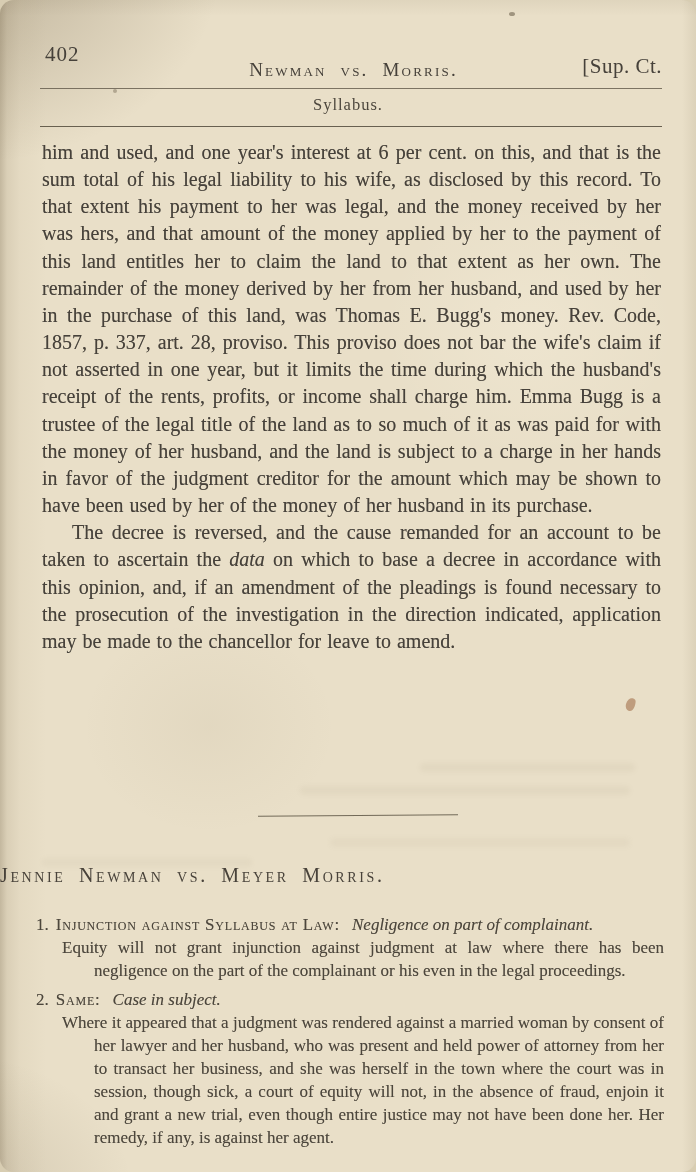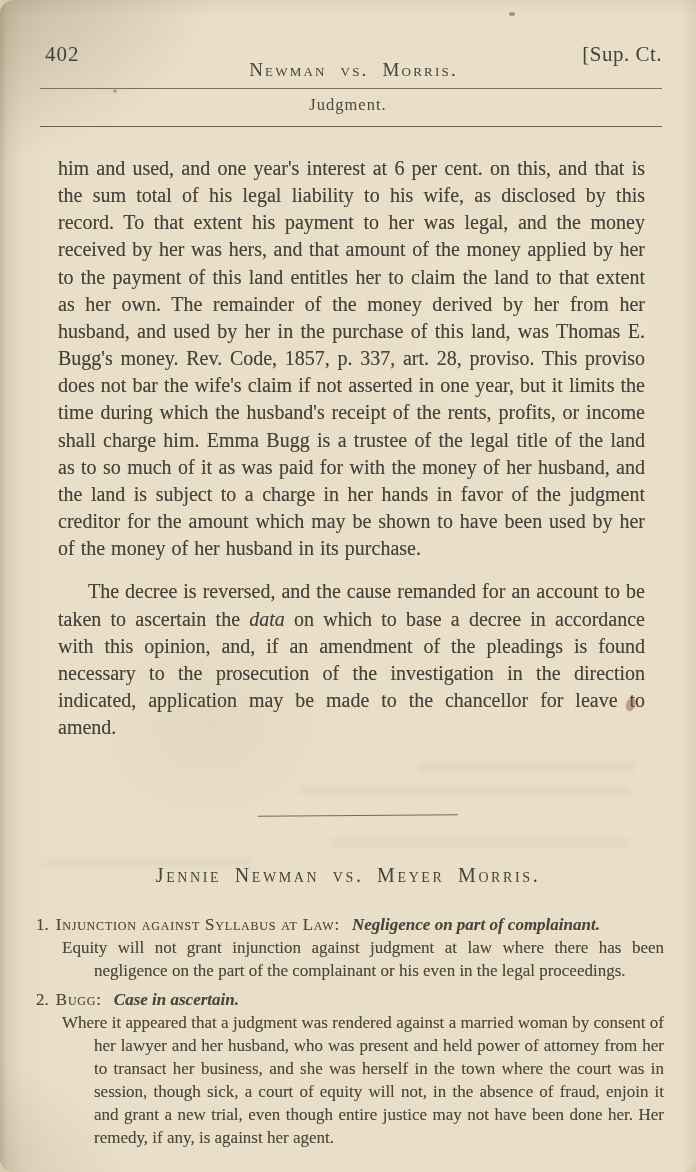--- a/index.html
+++ b/index.html
@@ -26,62 +26,62 @@
 
   
   .header-row { position: absolute; top: 42px; left: 45px; right: 34px; height: 28px; }
   .page-number { position: absolute; left: 0; top: 0; font-size: 21px; letter-spacing: 1px; }
   .running-title {
     position: absolute; left: 50%; top: 1px; transform: translateX(-50%);
     font-variant: small-caps; font-size: 19px; letter-spacing: 2.2px; word-spacing: 7px;
     white-space: nowrap;
     margin-top: 16px;
   }
-  .court-label { position: absolute; right: 0; top: 0; font-size: 21px; letter-spacing: 0.5px; }
+  .court-label { position: absolute; right: 0; top: 12px; font-size: 21px; letter-spacing: 0.5px; }
 
   .rule { position: absolute; left: 40px; width: 622px; height: 0; border-top: 1.6px solid rgba(96,88,72,0.80); }
   .rule-top { top: 88px; }
   .rule-bottom { top: 126px; border-top-color: rgba(90,82,66,0.90); }
   .syllabus-label {
     position: absolute; top: 95px; left: 0; width: 100%; text-align: center;
     font-size: 16.5px; letter-spacing: 1px; color: #4d473d;
   }
 
   
   .body-block {
     position: absolute; top: 139px; left: 42px; width: 619px;
     font-size: 20px; line-height: 27.15px; text-align: justify;
     word-spacing: 1px;
     text-shadow: 0 0 0.6px rgba(69,64,58,0.45);
   }
-  .body-block p { margin: 16px; font-family: Liberation Serif, serif; }
+  .body-block p { margin: 0; font-family: Liberation Serif, serif; }
   .para2 { text-indent: 30px; }
   em { font-style: italic; }
 
   
   .separator {
     position: absolute; top: 815px; left: 258px; width: 200px; height: 0;
     border-top: 1.8px solid rgba(84,76,60,0.80);
     transform: rotate(-0.4deg);
   }
   .case-title {
-    position: absolute; top: 864px; left: 0; width: 100%; text-align: center;
+    position: absolute; top: 864px; left: 0; width: 100%; 
     font-variant: small-caps; font-size: 20px; letter-spacing: 2.6px; word-spacing: 6px;
     color: #48423a; white-space: nowrap;
   }
 
   .headnotes {
     position: absolute; top: 913px; left: 36px; width: 628px;
     font-size: 17px; line-height: 23px; color: #4c463c;
     text-shadow: 0 0 0.5px rgba(76,70,60,0.40);
   }
   .headnote + .headnote { margin-top: 6px; }
   .hn-num { margin-right: 7px; }
   .hn-topic { font-variant: small-caps; letter-spacing: 0.8px; }
-  .hn-sub { font-style: italic; margin-left: 12px; font-weight: bold; }
+  .hn-sub { font-style: italic; margin-left: 12px; }
   .hn-body { margin: 0 0 0 58px; text-indent: -32px; text-align: justify; }
 
   
   .bleed {
     position: absolute; background: #8a7c60; opacity: 0.07;
     filter: blur(2.5px); border-radius: 4px; pointer-events: none;
   }
   .bleed-1 { top: 763px; left: 420px; width: 215px; height: 9px; }
   .bleed-2 { top: 786px; left: 300px; width: 330px; height: 9px; }
   .bleed-3 { top: 838px; left: 330px; width: 300px; height: 9px; opacity: 0.06; }
@@ -101,21 +101,21 @@
 
 <div class="page">
 
   <div class="header-row">
     <span class="page-number">402</span>
     <span class="running-title">Newman vs. Morris.</span>
     <span class="court-label">[Sup. Ct.</span>
   </div>
 
   <div class="rule rule-top"></div>
-  <div class="syllabus-label">Judgment.</div>
+  <div class="syllabus-label">Syllabus.</div>
   <div class="rule rule-bottom"></div>
 
   <div class="body-block">
     <p><span>him and used, and one year's interest at 6 per cent. on this, and that is the sum total of his legal liability to his wife, as disclosed by this record.  To that extent his payment to her was legal, and the money received by her was hers, and that amount of the money applied by her to the payment of this land entitles her to claim the land to that extent as her own.  The remainder of the money derived by her from her husband, and used by her in the purchase of this land, was Thomas E. Bugg's money.  Rev. Code, 1857, p. 337, art. 28, proviso.  This proviso does not bar the wife's claim if not asserted in one year, but it limits the time during which the husband's receipt of the rents, profits, or income shall charge him.  Emma Bugg is a trustee of the legal title of the land as to so much of it as was paid for with the money of her husband, and the land is subject to a charge in her hands in favor of the judgment creditor for the amount which may be shown to have been used by her of the money of her husband in its purchase.</span></p>
     <p class="para2"><span>The decree is reversed, and the cause remanded for an account to be taken to ascertain the </span><em>data</em><span> on which to base a decree in accordance with this opinion, and, if an amendment of the pleadings is found necessary to the prosecution of the investigation in the direction indicated, application may be made to the chancellor for leave to amend.</span></p>
   </div>
 
   <div class="separator"></div>
 
   <div class="case-title">Jennie Newman vs. Meyer Morris.</div>
@@ -124,21 +124,21 @@
 
     <div class="headnote">
       <div class="hn-head">
         <span class="hn-num">1.</span><span class="hn-topic">Injunction against Syllabus at Law:</span><span class="hn-sub">Negligence on part of complainant.</span>
       </div>
       <p class="hn-body">Equity will not grant injunction against judgment at law where there has been negligence on the part of the complainant or his even in the legal proceedings.</p>
     </div>
 
     <div class="headnote">
       <div class="hn-head">
-        <span class="hn-num">2.</span><span class="hn-topic">Bugg:</span><span class="hn-sub">Case in ascertain.</span>
+        <span class="hn-num">2.</span><span class="hn-topic">Same:</span><span class="hn-sub">Case in subject.</span>
       </div>
       <p class="hn-body">Where it appeared that a judgment was rendered against a married woman by consent of her lawyer and her husband, who was present and held power of attorney from her to transact her business, and she was herself in the town where the court was in session, though sick, a court of equity will not, in the absence of fraud, enjoin it and grant a new trial, even though entire justice may not have been done her.  Her remedy, if any, is against her agent.</p>
     </div>
 
   </div>
 
   <div class="bleed bleed-1"></div>
   <div class="bleed bleed-2"></div>
   <div class="bleed bleed-3"></div>
   <div class="bleed bleed-4"></div>

